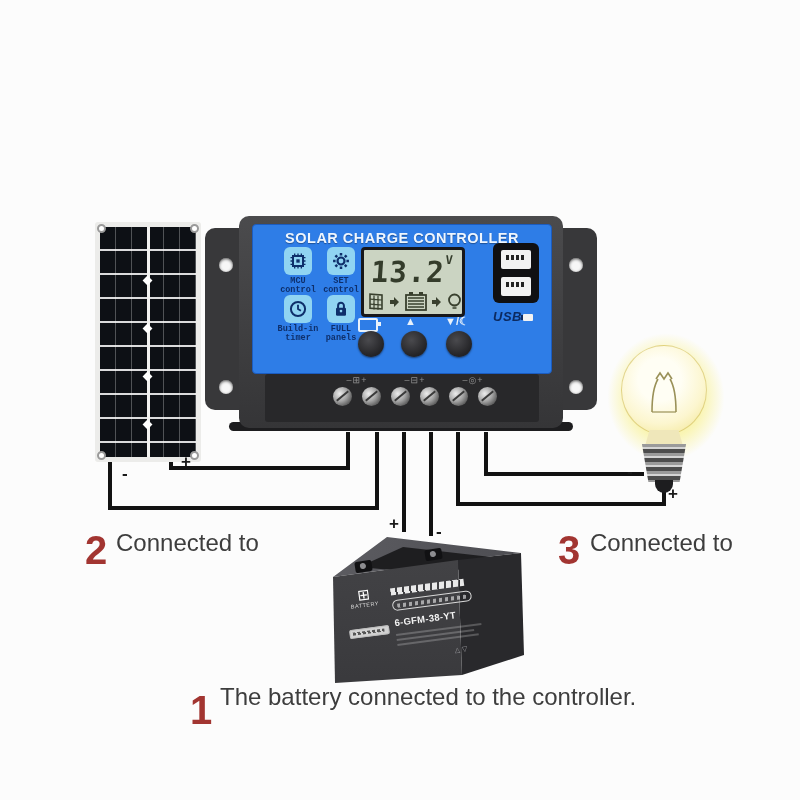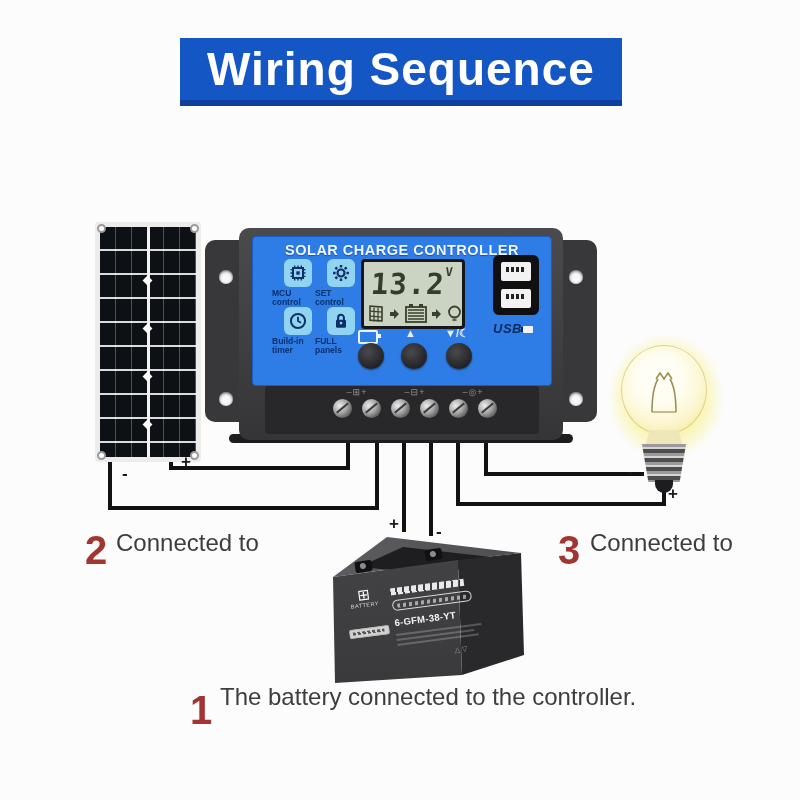--- a/index.html
+++ b/index.html
@@ -22,36 +22,36 @@
          background-image:
            repeating-linear-gradient(to bottom, transparent 0 22px, rgba(255,255,255,.85) 22px 24px),
            repeating-linear-gradient(to right, transparent 0 15px, rgba(255,255,255,.28) 15px 16px);}
   .panel-mid{position:absolute;left:50%;top:0;width:3px;height:100%;margin-left:-1px;background:#f2f2f0;}
   .panel-dot{position:absolute;left:50%;width:7px;height:7px;margin-left:-4px;background:#fff;
              transform:rotate(45deg);}
   .eyelet{position:absolute;width:9px;height:9px;border-radius:50%;background:#fff;
           border:2px solid #9a9a9a;box-sizing:border-box;}
 
   
-  .controller{left:205px;top:228px;width:392px;height:224px;z-index:3;}
+  .controller{left:205px;top:216px;width:392px;height:224px;z-index:3;}
   .ear{position:absolute;top:12px;width:46px;height:182px;background:#38383a;border-radius:10px;}
   .ear .hole{position:absolute;width:14px;height:14px;border-radius:50%;background:#f7f7f7;
              box-shadow:inset 0 1px 3px rgba(0,0,0,.65);}
   .ctl-body{position:absolute;left:34px;top:0;width:324px;height:212px;border-radius:10px;
             background:linear-gradient(#4b4b4d,#353537);}
   .ctl-shadow{position:absolute;left:24px;top:206px;width:344px;height:9px;background:#1d1d1f;border-radius:5px;}
   .face{position:absolute;left:47px;top:8px;width:300px;height:150px;background:#2e7de7;
         border:1px solid #1b5cc0;border-radius:4px;box-sizing:border-box;}
   .ctl-title{position:absolute;left:0;top:5px;width:100%;text-align:center;color:#eef6ff;
              font-size:14.5px;font-weight:700;letter-spacing:.5px;text-shadow:0 1px 1px rgba(0,0,0,.35);}
   .badge{position:absolute;width:28px;height:28px;background:#90d4f2;border-radius:6px;
          color:#0e2f6b;display:flex;align-items:center;justify-content:center;}
   .badge svg{width:20px;height:20px;}
-  .badge-label{position:absolute;width:52px;text-align:left;font-size:8.5px;line-height:9px;
-               font-weight:700;color:#0e2f6b;}
+  .badge-label{position:absolute;width:52px;text-align:center;font-size:8.5px;line-height:9px;
+               font-weight:700;color:#0e2f6b;font-family:Liberation Mono, monospace;}
   .lcd{position:absolute;left:108px;top:22px;width:104px;height:70px;background:#cbd4c2;
        border:3px solid #17171a;border-radius:4px;box-sizing:border-box;}
   .lcd-val{position:absolute;right:10px;top:3px;color:#343c2b;font-family:"DejaVu Sans Mono",monospace;
            font-weight:700;font-size:29px;letter-spacing:1px;transform:skewX(-4deg);}
   .lcd-unit{font-size:12px;vertical-align:18px;letter-spacing:0;}
   .lcd-icons{position:absolute;left:4px;bottom:3px;width:94px;display:flex;align-items:center;
              justify-content:space-between;color:#39402e;}
   .usb-port{position:absolute;left:240px;top:18px;width:46px;height:60px;background:#101012;
             border-radius:6px;}
   .usb-tongue{position:absolute;left:8px;width:30px;height:19px;background:#f2f2f2;border-radius:2px;}
@@ -122,23 +122,20 @@
   .step-num{position:absolute;color:#a23531;font-weight:700;font-size:40px;z-index:4;}
   .step-text{position:absolute;color:#3d3d3d;font-size:24px;line-height:30px;z-index:4;}
 
   svg{display:block;}
 </style>
 </head>
 <body>
 
 <div class="stage">
 
-  <div class="abs banner">
-    <span class="banner-text">Wiring Sequence</span>
-  </div>
 
   <div class="wire" style="left:169px;top:454px;width:4px;height:16px"></div>
   <div class="wire" style="left:169px;top:466px;width:181px;height:4px"></div>
   <div class="wire" style="left:346px;top:432px;width:4px;height:38px"></div>
   <div class="wire" style="left:108px;top:454px;width:4px;height:56px"></div>
   <div class="wire" style="left:108px;top:506px;width:271px;height:4px"></div>
   <div class="wire" style="left:375px;top:432px;width:4px;height:78px"></div>
   <div class="wire" style="left:402px;top:432px;width:4px;height:100px"></div>
   <div class="wire" style="left:429px;top:432px;width:4px;height:104px"></div>
   <div class="wire" style="left:456px;top:432px;width:4px;height:74px"></div>

